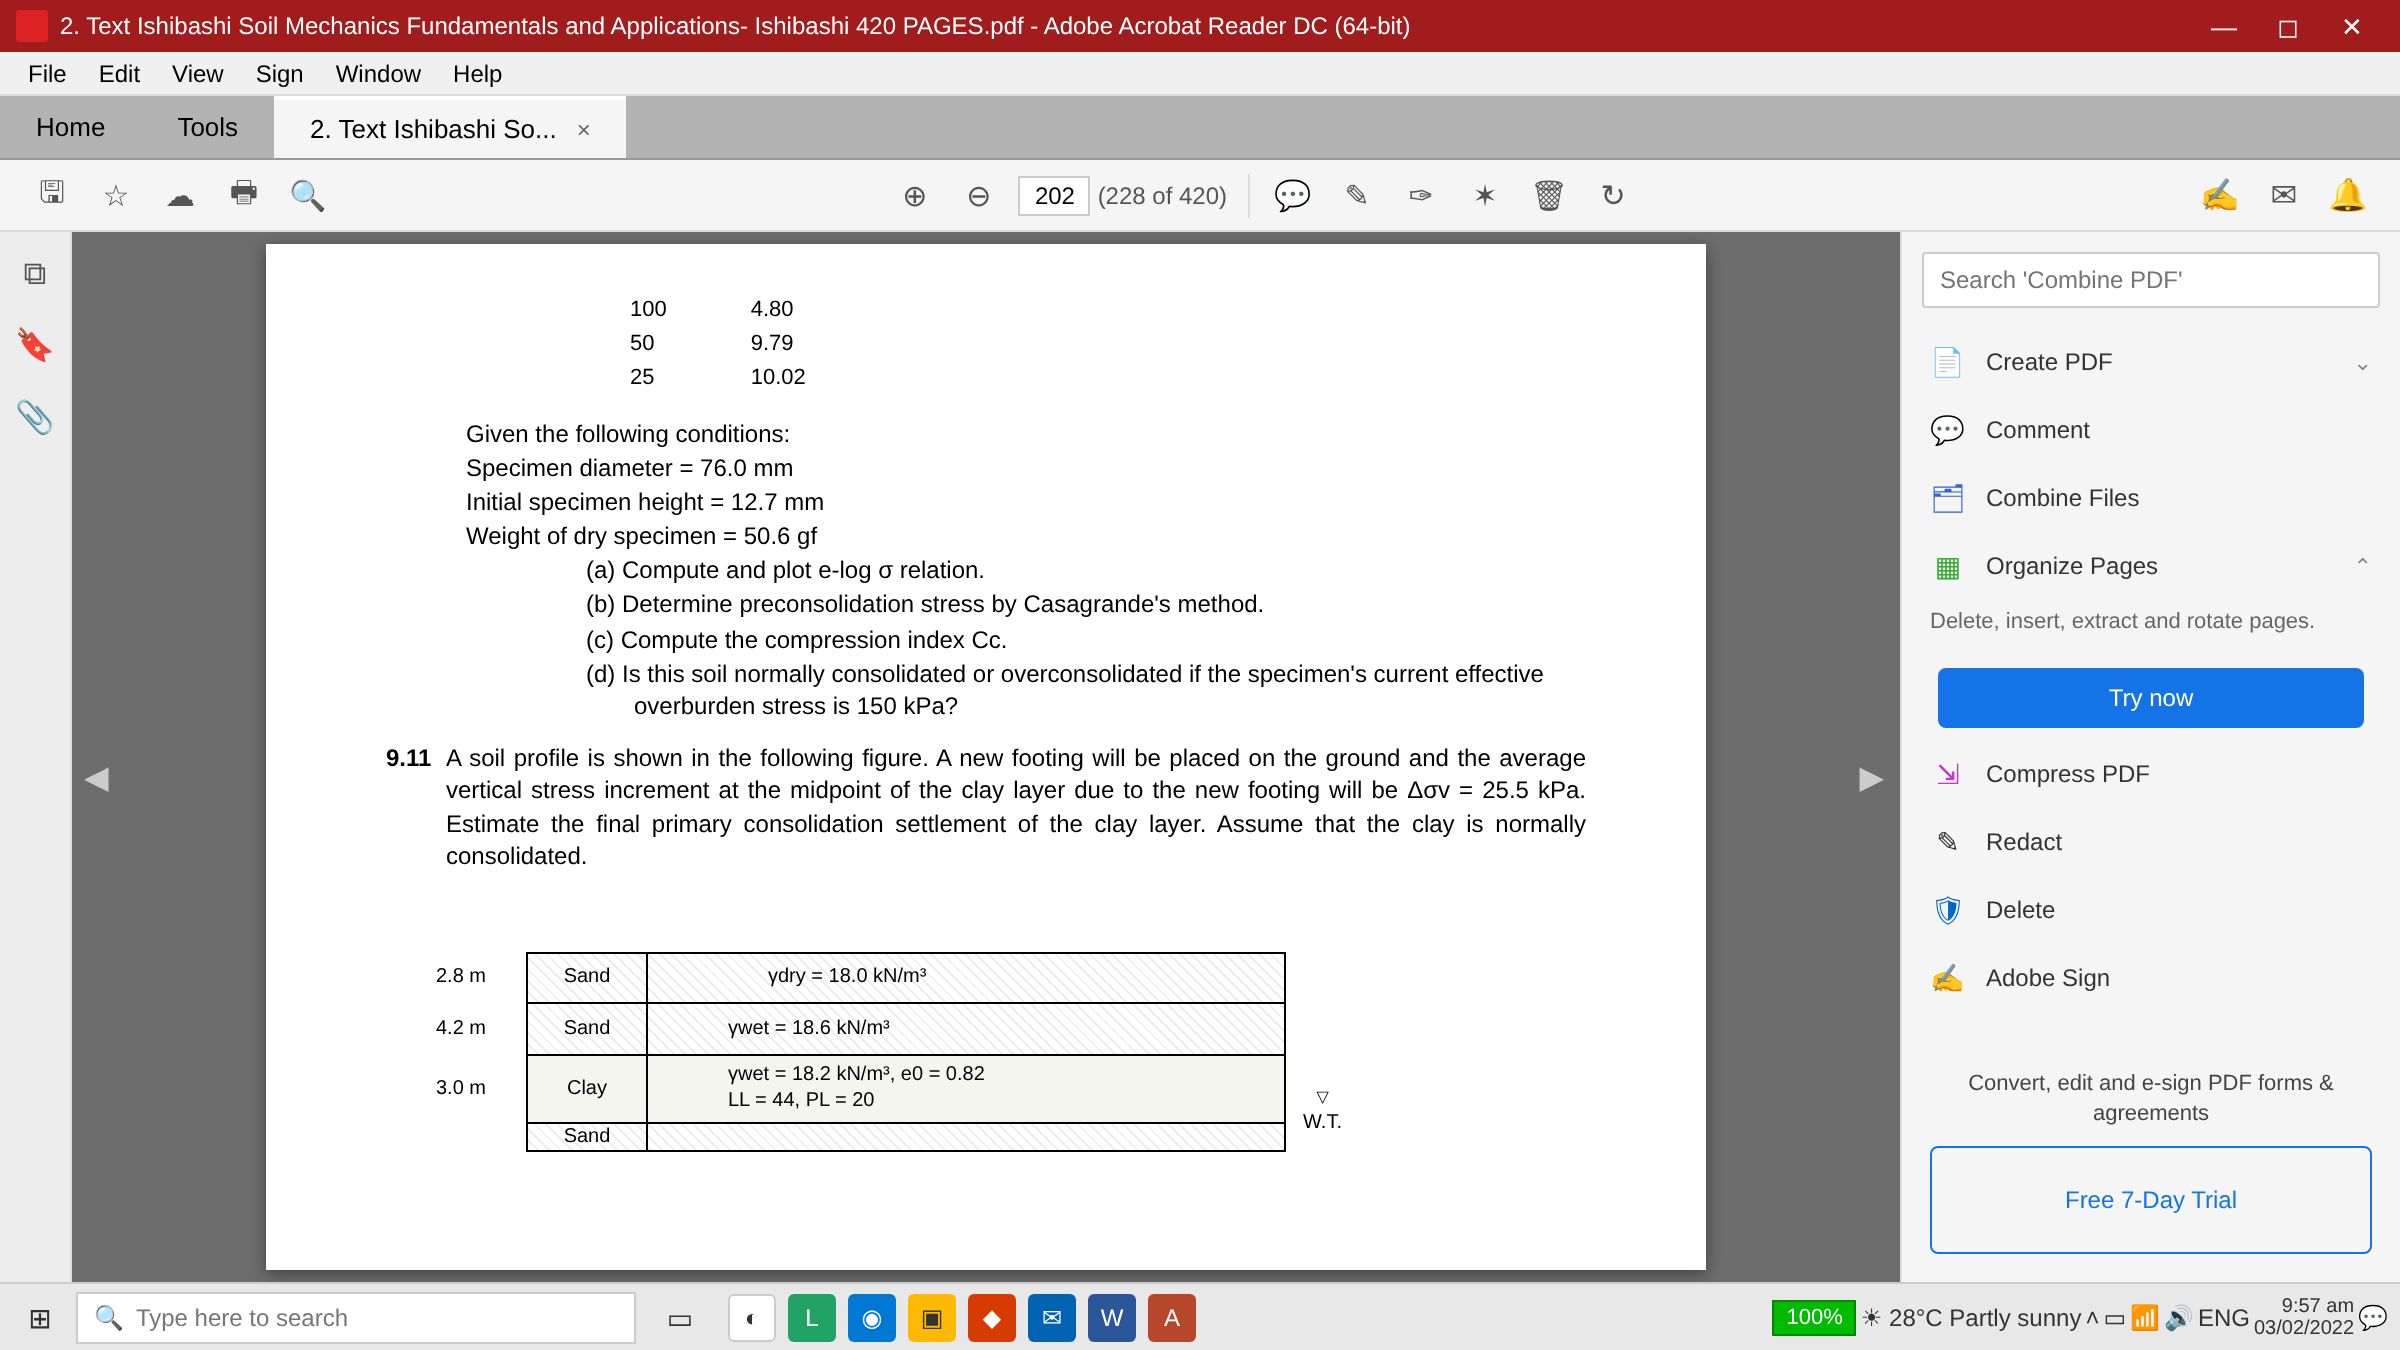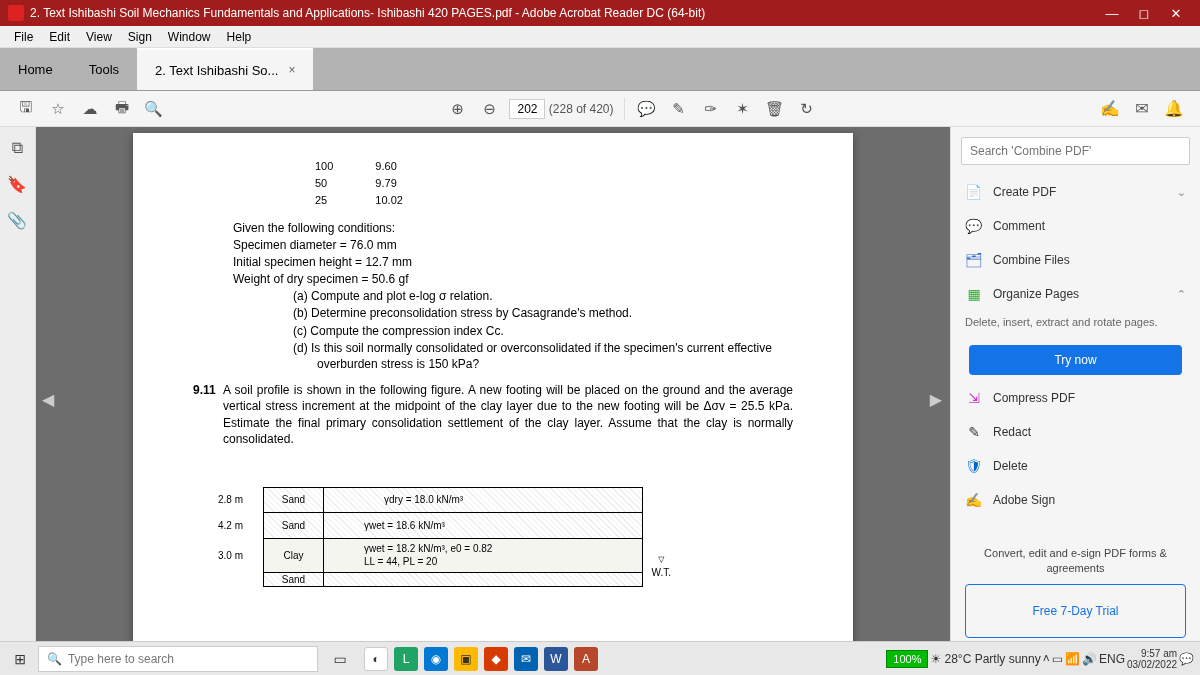--- a/index.html
+++ b/index.html
@@ -9,21 +9,21 @@
 .titlebar { height:26px; background:#a11c1c; color:#fff; display:flex; align-items:center; padding:0 8px; font-size:12px; }
 .titlebar .icon { width:16px; height:16px; background:#d22; border-radius:2px; margin-right:6px; display:inline-block; }
 .titlebar .spacer { flex:1; }
 .titlebar .wbtn { width:32px; text-align:center; font-size:13px; cursor:pointer; }
 
 
 .menubar { height:22px; background:#f0f0f0; border-bottom:1px solid #ddd; display:flex; align-items:center; padding:0 6px; font-size:12px; }
 .menubar span { padding:0 8px; cursor:pointer; }
 
 
-.tabrow { height:43px; background:#b3b3b3; display:flex; align-items:stretch; border-bottom:1px solid #999; }
+.tabrow { height:32px; background:#b3b3b3; display:flex; align-items:stretch; border-bottom:1px solid #999; }
 .tabrow .tab { padding:0 18px; display:flex; align-items:center; font-size:13px; background:#b3b3b3; cursor:pointer; }
 .tabrow .tab.active { background:#f5f5f5; border-top:2px solid #fff; }
 .tabrow .tab .close { margin-left:10px; font-size:12px; color:#666; }
 
 
 .toolbar { height:36px; background:#f5f5f5; border-bottom:1px solid #ddd; display:flex; align-items:center; padding:0 10px; font-size:13px; color:#555; }
 .toolbar .tbtn { width:28px; height:28px; display:flex; align-items:center; justify-content:center; cursor:pointer; margin:0 2px; font-size:15px; }
 .toolbar .sep { width:1px; height:22px; background:#ddd; margin:0 6px; }
 .toolbar .page { margin:0 4px; font-size:12px; }
 .toolbar .page input { width:36px; text-align:center; border:1px solid #ccc; padding:2px; font-size:12px; }
@@ -159,21 +159,21 @@
   </div>
 
   <div class="docarea">
     <span style="position:absolute;left:6px;top:50%;color:#ccc;cursor:pointer;">◀</span>
     <div class="page-wrap">
       <div class="page-sheet">
         <table class="doc-table">
           <tbody>
               <tr>
                 <td>100</td>
-                <td>9.60</td>
+                <td>4.80</td>
               </tr>
           <tr>
                 <td>50</td>
                 <td>9.79</td>
               </tr>
           <tr>
                 <td>25</td>
                 <td>10.02</td>
               </tr>
         </tbody>

